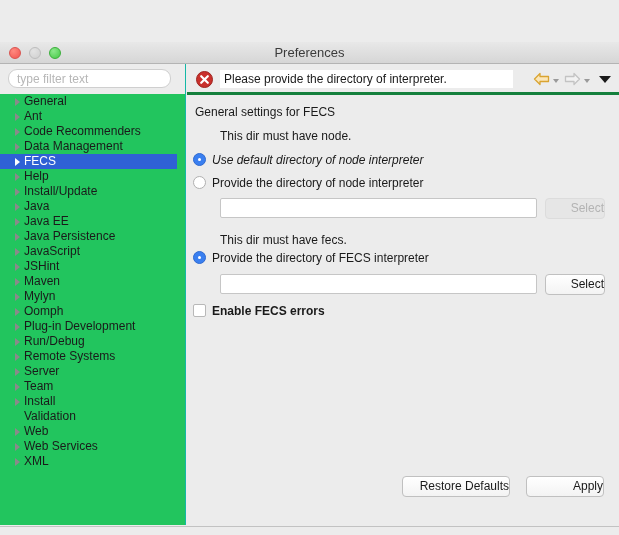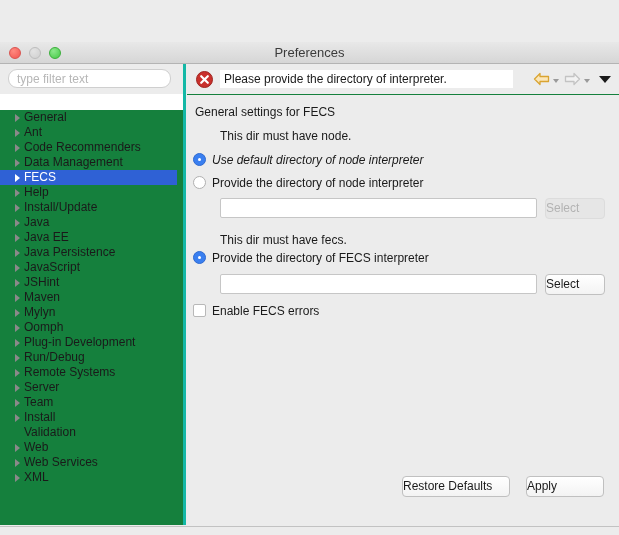--- a/index.html
+++ b/index.html
@@ -52,21 +52,21 @@
     font-size: 13px;
     color: #3b3b3b;
   }
   
   #left-panel {
     position: absolute;
     left: 0; top: 22px;
     width: 186px;
     height: 461px;
     background: #ffffff;
-    border-right: 3px solid #14b8a6;
+    border-right: 1px solid #14b8a6;
     box-sizing: border-box;
     overflow: hidden;
   }
   #filter-wrap {
     position: absolute;
     left: 0; top: 0;
     width: 185px;
     height: 30px;
     background: #ececec;
   }
@@ -81,24 +81,24 @@
     font-family: "Liberation Sans", sans-serif;
     font-size: 12px;
     color: #333;
     padding: 0 8px;
     box-sizing: border-box;
     outline: none;
   }
   #filter-input::placeholder { color: #b7b7b7; }
   #tree {
     position: absolute;
-    left: 0; top: 46px;
+    left: 0; top: 30px;
     width: 212px;
     bottom: 0;
-    background: #15803d;
+    background: #22c55e;
   }
   .tree-row {
     position: relative;
     height: 15px;
     line-height: 15px;
     font-size: 12px;
     color: #1a1a1a;
     white-space: nowrap;
     cursor: default;
   }
@@ -133,21 +133,21 @@
     width: 432px;
     height: 461px;
     background: #ececec;
     box-sizing: border-box;
   }
   #message-bar {
     position: absolute;
     left: 0; top: 0;
     width: 432px;
     height: 31px;
-    border-bottom: 1px solid #15803d;
+    border-bottom: 3px solid #15803d;
     box-sizing: border-box;
   }
   #error-icon {
     position: absolute;
     left: 9px; top: 7px;
     width: 17px; height: 17px;
   }
   #message-field {
     position: absolute;
     left: 33px; top: 6px;
@@ -265,21 +265,21 @@
   }
   .btn {
     position: absolute;
     height: 21px;
     border: 1px solid #c0c0c0;
     border-radius: 4px;
     background: linear-gradient(to bottom, #ffffff, #f3f3f3);
     font-family: "Liberation Sans", sans-serif;
     font-size: 12px;
     color: #1a1a1a;
-    text-align: left;
+    text-align: right;
     line-height: 19px;
     box-sizing: border-box;
     cursor: default;
   }
   .btn.disabled {
     background: #e6e6e6;
     border-color: #dcdcdc;
     color: #b3b3b3;
   }
   #select-btn-1 { left: 358px; width: 60px; }
@@ -413,21 +413,21 @@
 
     <div class="hint-label" style="left:33px; top:169px;">This dir must have fecs.</div>
 
     <div class="radio-row" style="top:186px;">
       <span class="radio on"></span><span>Provide the directory of FECS interpreter</span>
     </div>
 
     <input class="dir-input" style="top: 210px;" type="text" value="">
     <div class="btn" id="select-btn-2" style="top:210px;">Select</div>
 
-    <div class="check-row" style="top:239px;">
+    <div class="check-row" style="top:239px;font-weight:bold;">
       <span class="checkbox"></span><span>Enable FECS errors</span>
     </div>
 
     <div class="btn" id="restore-defaults-btn">Restore Defaults</div>
     <div class="btn" id="apply-btn">Apply</div>
   </div>
 
   <div id="bottom-bar">
     <div class="round-icon" id="help-icon">?</div>
     <div class="round-icon" id="record-icon"></div>

